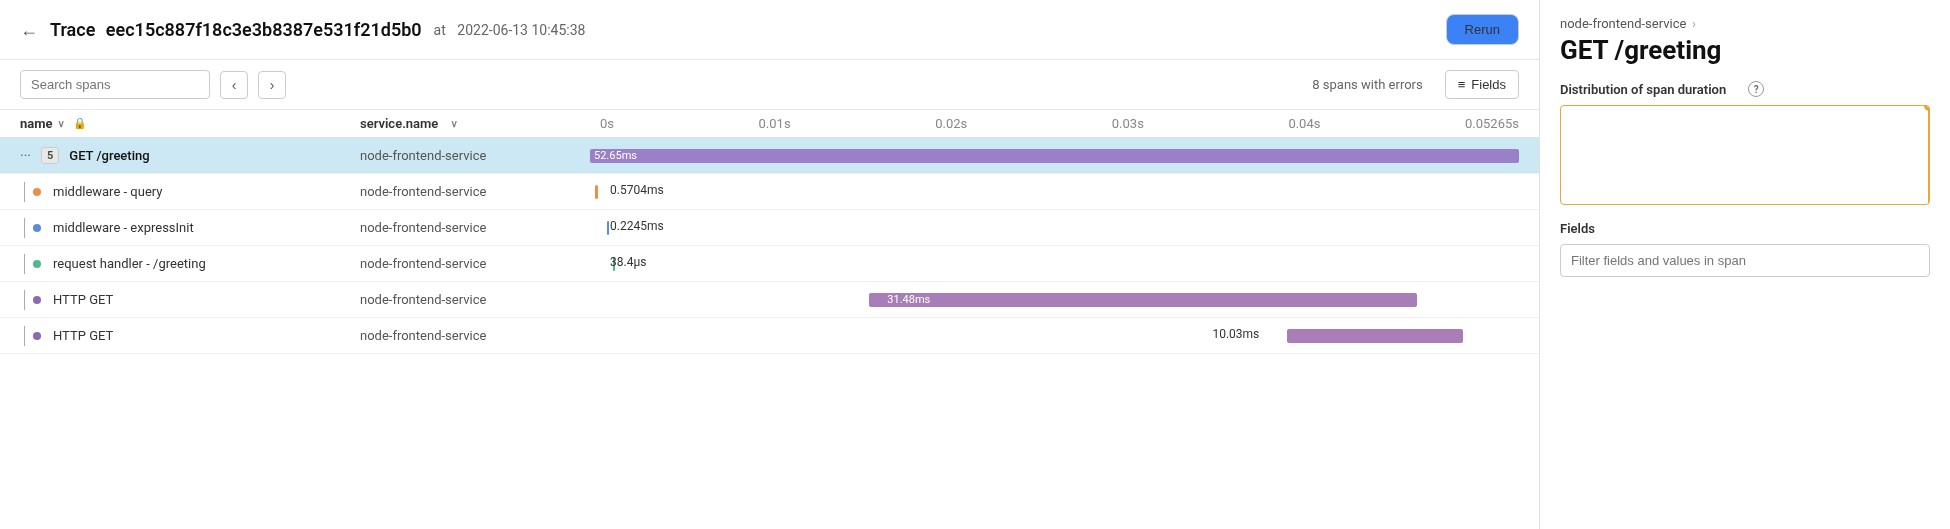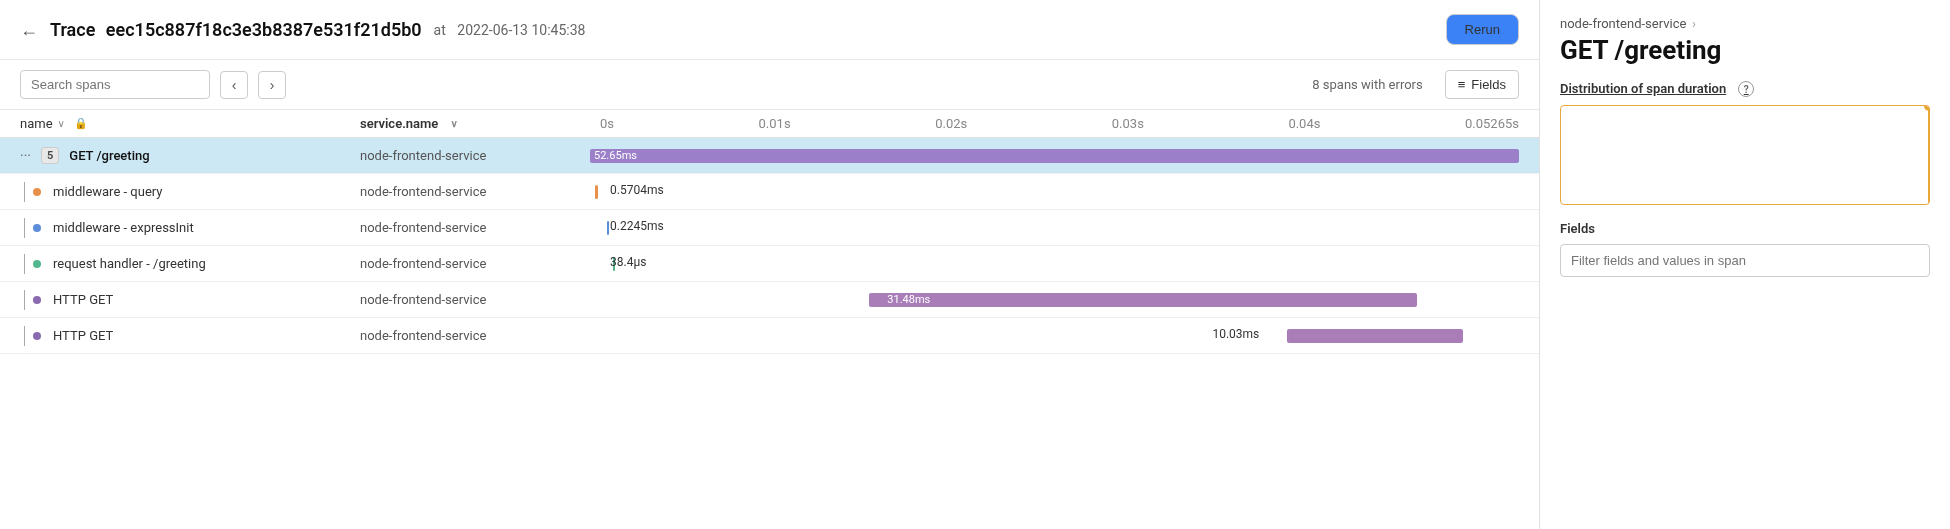--- a/index.html
+++ b/index.html
@@ -104,21 +104,21 @@
 
     .table-header {
       display: flex;
       align-items: center;
       padding: 6px 20px;
       border-bottom: 1px solid #e0e0e0;
       background: #fff;
     }
     .col-name {
       width: 340px;
-      font-weight: 400;
+      font-weight: 700;
       font-size: 13px;
       display: flex;
       align-items: center;
       gap: 5px;
     }
     .col-service {
       width: 230px;
       font-weight: 600;
       font-size: 13px;
       display: flex;
@@ -266,23 +266,22 @@
       font-weight: 700;
       color: #111;
       margin-bottom: 16px;
     }
     .section-title {
       font-size: 13px;
       font-weight: 600;
       color: #333;
       margin-bottom: 8px;
       display: flex;
-      align-items: flex-start;
-      gap: 12px;
-      text-decoration: underline;
+      align-items: center;
+      gap: 22px;
     }
     .help-icon {
       width: 16px;
       height: 16px;
       border-radius: 50%;
       border: 1px solid #999;
       display: inline-flex;
       align-items: center;
       justify-content: center;
       font-size: 10px;

